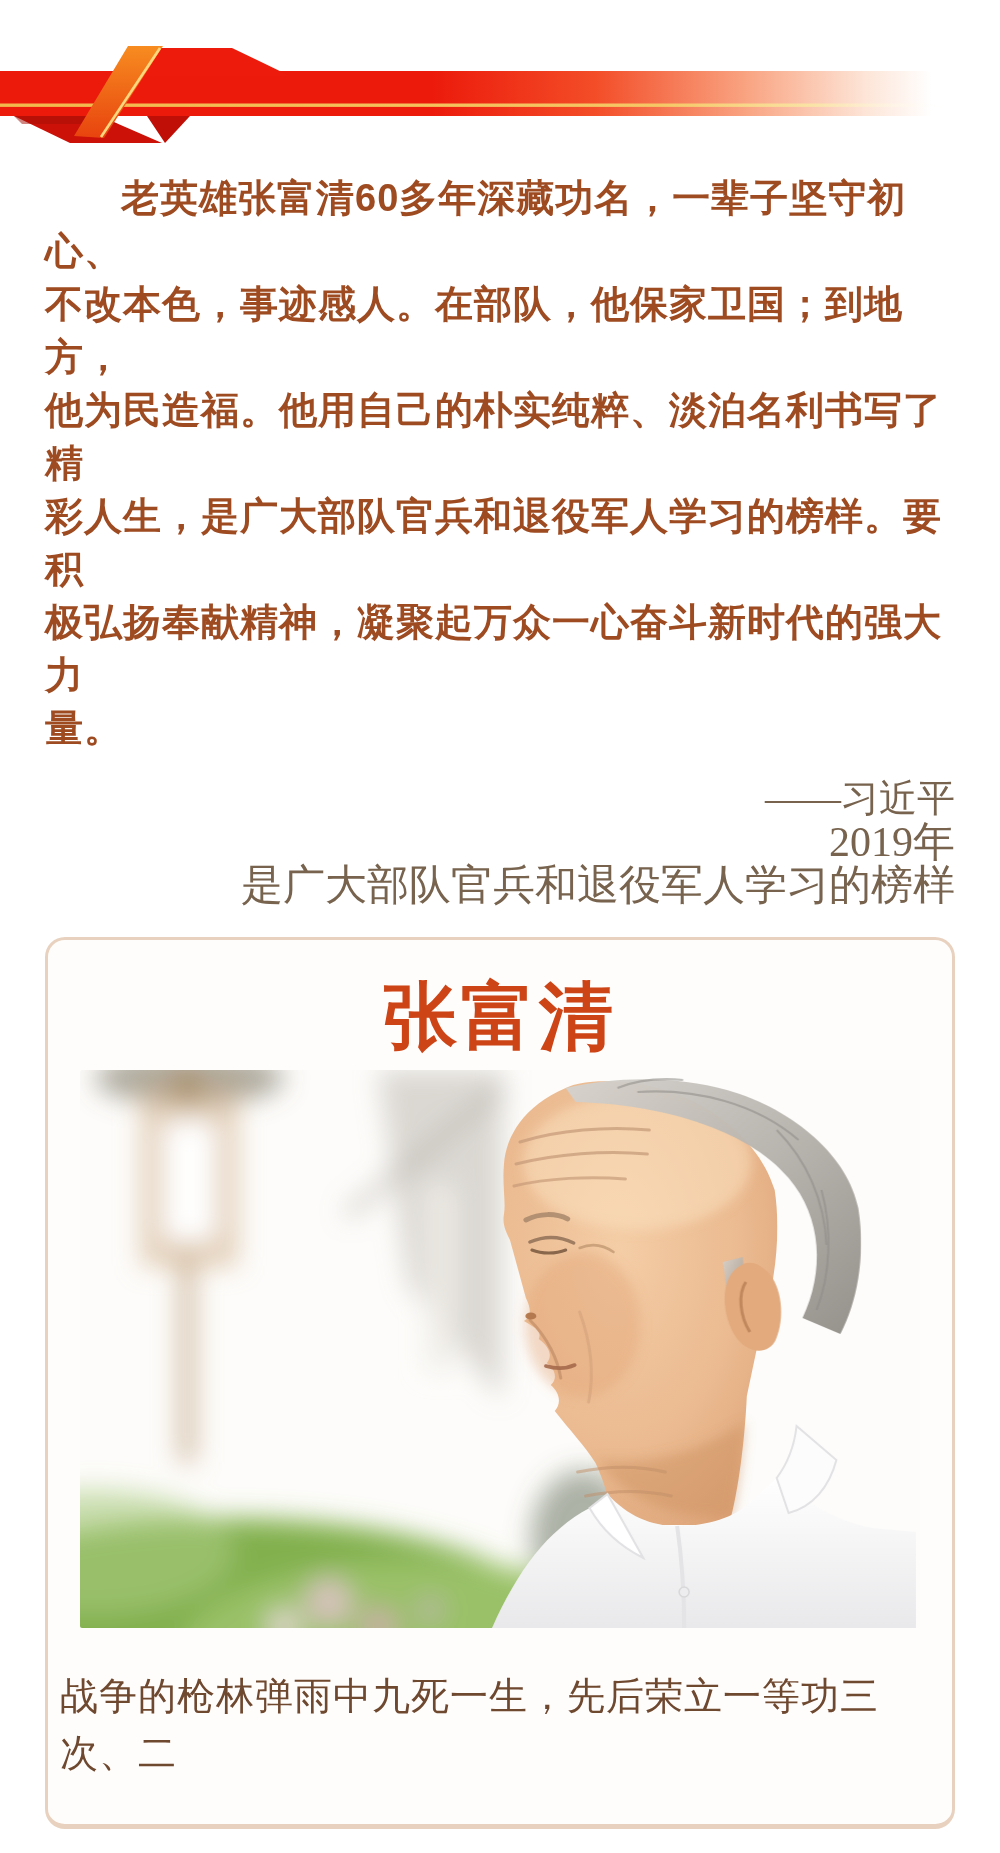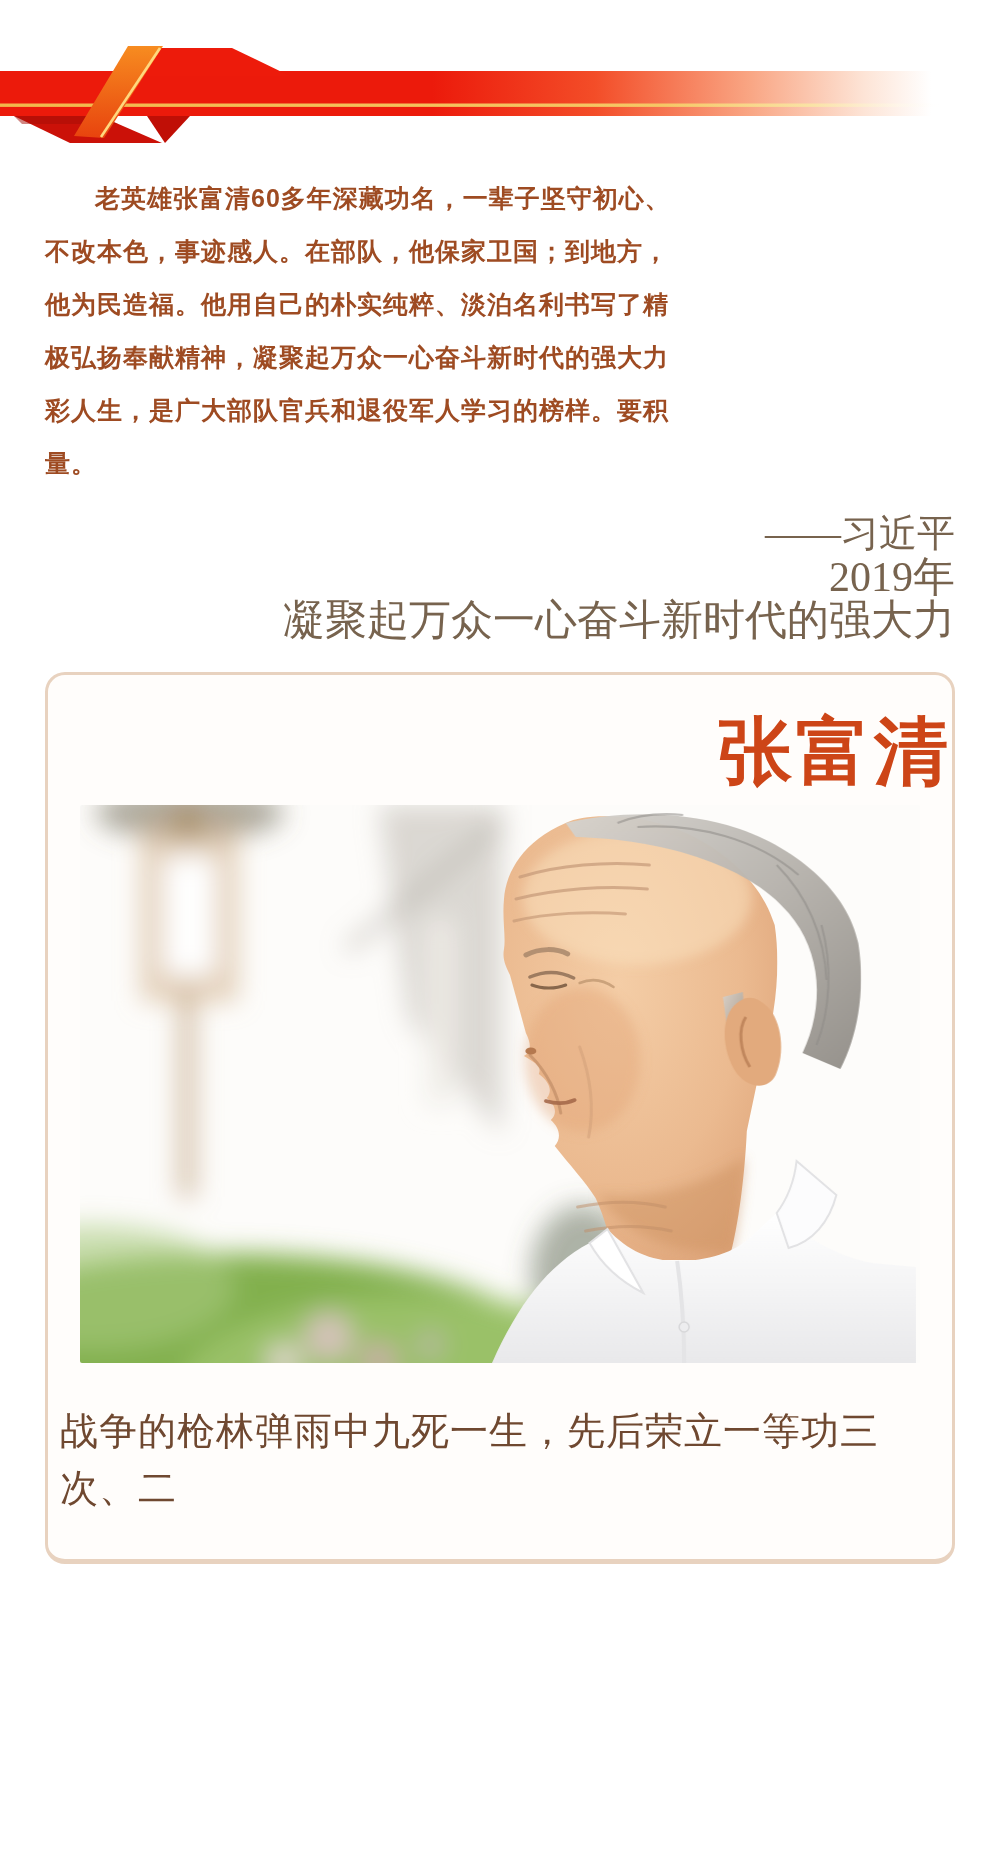--- a/index.html
+++ b/index.html
@@ -10,21 +10,21 @@
   }
   
   .ribbon{margin-top:40px;height:110px;width:1000px;}
   .ribbon svg{display:block;}
   
   .quote{
     margin:22px 45px 0 45px;
     color:#9E4B22;
     font-family:"Liberation Sans",sans-serif;
     font-weight:bold;
-    font-size:25px;line-height:53px;
+    font-size:38px;line-height:53px;
     letter-spacing:1px;
   }
   .quote .indent{text-indent:2em;}
   
   .attribution{
     margin:20px 45px 0 45px;
     text-align:right;
     color:#77634E;
     font-family:"Liberation Serif",serif;
   }
@@ -33,21 +33,21 @@
   
   .card{
     margin:30px 45px 0 45px;
     background:#FFFDFB;
     border:3px solid #E8D2BF;
     border-bottom-width:5px;
     border-radius:20px;
     padding:28px 0 42px 0;
   }
   .card-title{
-    margin:0;text-align:right;
+    margin:0;text-align:center;
     font-family:"Liberation Serif",serif;
     font-weight:bold;
     font-size:74px;line-height:98px;
     color:#CD4517;
     letter-spacing:4px;
   }
   .photo{
     margin:4px 32px 0 32px;
     height:558px;border-radius:2px;overflow:hidden;background:#FDFCFA;
   }
@@ -100,29 +100,29 @@
 
     <path d="M128,6 L163,6 L104,98 L74,96 Z" fill="url(#stripGrad)"></path>
     <path d="M160,8 L101,97" stroke="#FFD87E" stroke-width="2.6" fill="none"></path>
   </svg>
 </header>
 
 <section class="quote">
   <div class="indent">老英雄张富清60多年深藏功名，一辈子坚守初心、</div>
   <div>不改本色，事迹感人。在部队，他保家卫国；到地方，</div>
   <div>他为民造福。他用自己的朴实纯粹、淡泊名利书写了精</div>
+  <div>彩人生，是广大部队官兵和退役军人学习的榜样。要积</div>
   <div>极弘扬奉献精神，凝聚起万众一心奋斗新时代的强大力</div>
-  <div>彩人生，是广大部队官兵和退役军人学习的榜样。要积</div>
   <div>量。</div>
 </section>
 
 <section class="attribution">
   <div class="sig">——习近平</div>
   <div class="sub">2019年</div>
-  <div class="sub">凝聚起万众一心奋斗新时代的强大力</div>
+  <div class="sub">是广大部队官兵和退役军人学习的榜样</div>
 </section>
 
 <section class="card">
   <h1 class="card-title">张富清</h1>
 
   <figure class="photo" style="margin:4px 32px 0 32px;">
     <svg width="836" height="558" viewBox="0 0 840 558" preserveAspectRatio="none">
       <defs>
         <filter id="bgBlur" x="-30%" y="-30%" width="160%" height="160%">
           <feGaussianBlur stdDeviation="13"></feGaussianBlur>

